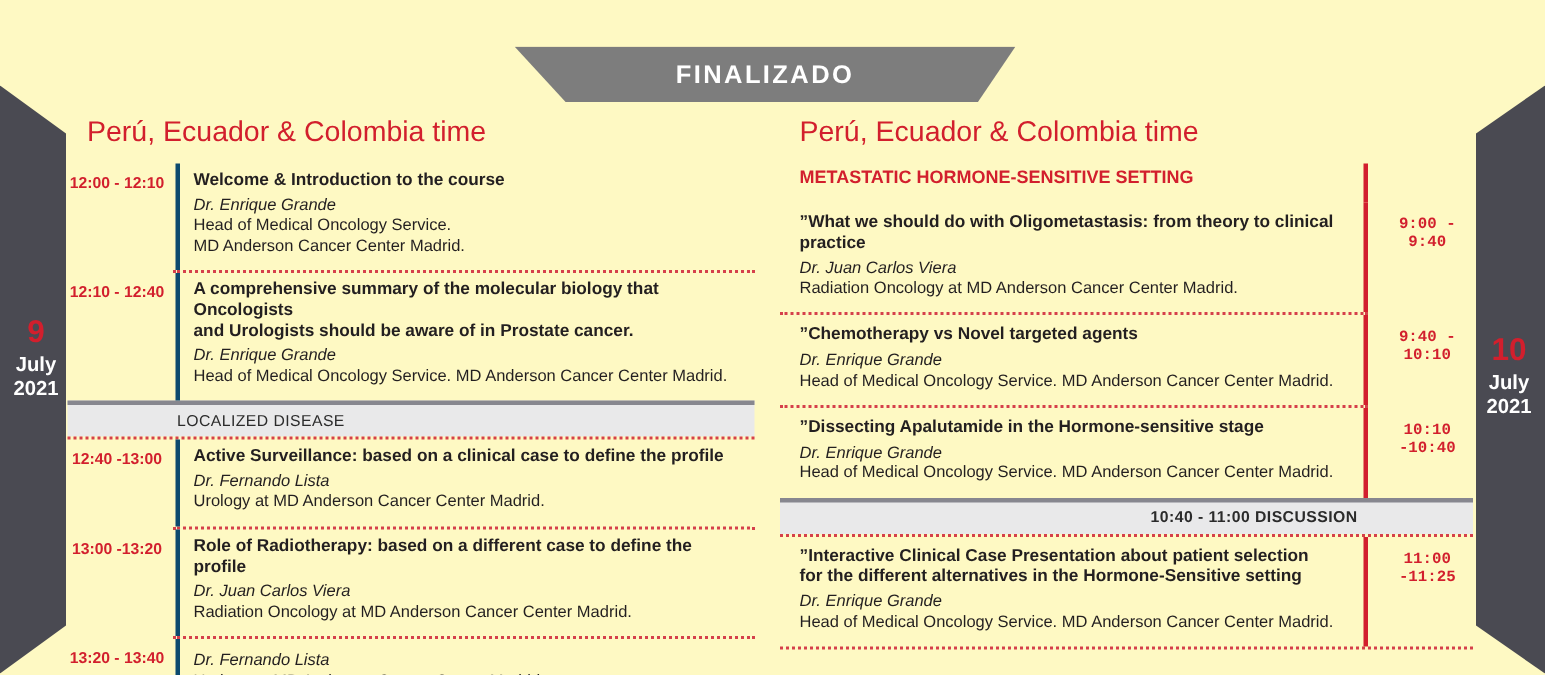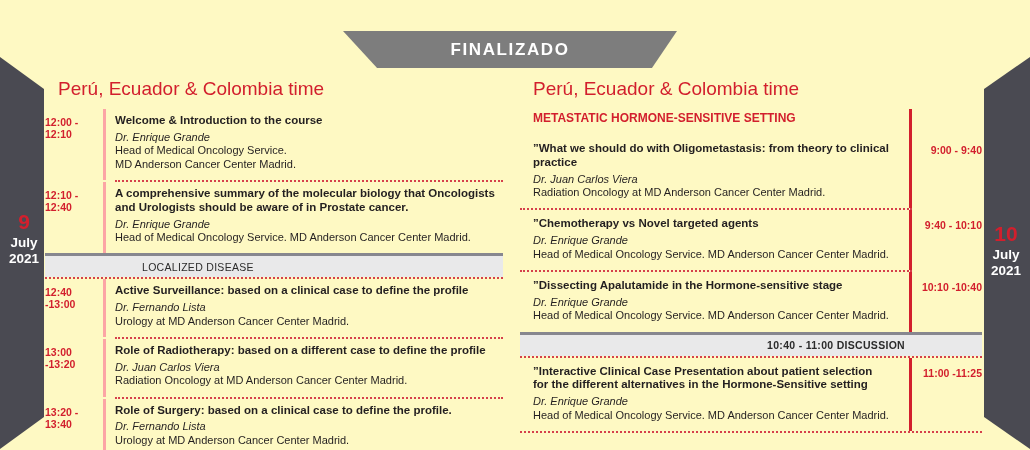--- a/index.html
+++ b/index.html
@@ -24,36 +24,36 @@
   .day-num{color:#d21f2d;font-weight:bold;font-size:21px;}
   .day-word{color:#fff;font-weight:bold;font-size:13.5px;}
   
   .col{position:absolute;top:75px;}
   .col-left{left:45px;width:458px;}
   .col-right{left:520px;width:462px;}
   .tz-header{color:#d21f2d;font-weight:normal;font-size:19px;padding:3px 0 9px 13px;}
   .setting-header{color:#d21f2d;font-weight:bold;font-size:12px;padding:2px 0 10px 13px;}
   .row{display:flex;align-items:stretch;}
   .row .time{flex:none;color:#d21f2d;font-weight:bold;font-size:10.5px;}
-  .col-left .time{width:58px;text-align:left;padding:7px 6px 0 0;box-sizing:border-box;}
-  .col-right .time{width:70px;text-align:right;padding:9px 0 0 9px;box-sizing:border-box;}
-  .col-left .content{flex:1;border-left:3px solid #fca5a5;padding:5px 4px 9px 9px;}
+  .col-left .time{width:72px;text-align:center;padding:7px 6px 0 0;box-sizing:border-box;}
+  .col-right .time{width:70px;text-align:center;padding:9px 0 0 9px;box-sizing:border-box;font-family:Liberation Mono, monospace;}
+  .col-left .content{flex:1;border-left:3px solid #0c4a6e;padding:5px 4px 9px 9px;}
   .col-right .content{flex:1;border-right:3px solid #d21f2d;padding:7px 10px 9px 13px;}
   .col-right .hdr-row .content{padding:0;}
   .title{font-weight:bold;font-size:11.5px;line-height:1.2;white-space:pre-line;color:#231f20;}
   .speaker{font-style:italic;font-size:11px;line-height:1.22;margin-top:3px;}
   .affil{font-size:11px;line-height:1.22;white-space:pre-line;}
   .dotted{border-top:2px dotted #d5404b;height:0;}
   .col-left .dotted.inner{margin-left:70px;}
   .col-right .dotted.inner{margin-right:70px;}
   .gray-bar{
     background:#e9e9ea;border-top:3px solid #87878f;height:21px;
     display:flex;align-items:center;font-size:10.5px;color:#2b2b2b;letter-spacing:.3px;
   }
-  .gray-bar.section{padding-left:97px;font-weight:normal;}
+  .gray-bar.section{padding-left:73px;font-weight:normal;}
   .gray-bar.discussion{justify-content:flex-end;padding-right:77px;font-weight:bold;padding-left:12px;}
 </style>
 </head>
 <body>
 
 <div class="canvas">
 
   <div class="banner">
     <span>FINALIZADO</span>
   </div>
@@ -119,21 +119,20 @@
         <div class="title">Role of Radiotherapy: based on a different case to define the profile</div>
         <div class="speaker">Dr. Juan Carlos Viera</div>
         <div class="affil">Radiation Oncology at MD Anderson Cancer Center Madrid.</div>
       </div>
     </div>
     <div class="dotted inner"></div>
 
     <div class="row">
       <div class="time">13:20 - 13:40</div>
       <div class="content">
-        <div class="title">Role of Surgery: based on a clinical case to define the profile.</div>
         <div class="speaker">Dr. Fernando Lista</div>
         <div class="affil">Urology at MD Anderson Cancer Center Madrid.</div>
       </div>
     </div>
   </div>
 
   <div class="col col-right">
     <div class="tz-header">Perú, Ecuador &amp; Colombia time</div>
 
     <div class="row hdr-row">

